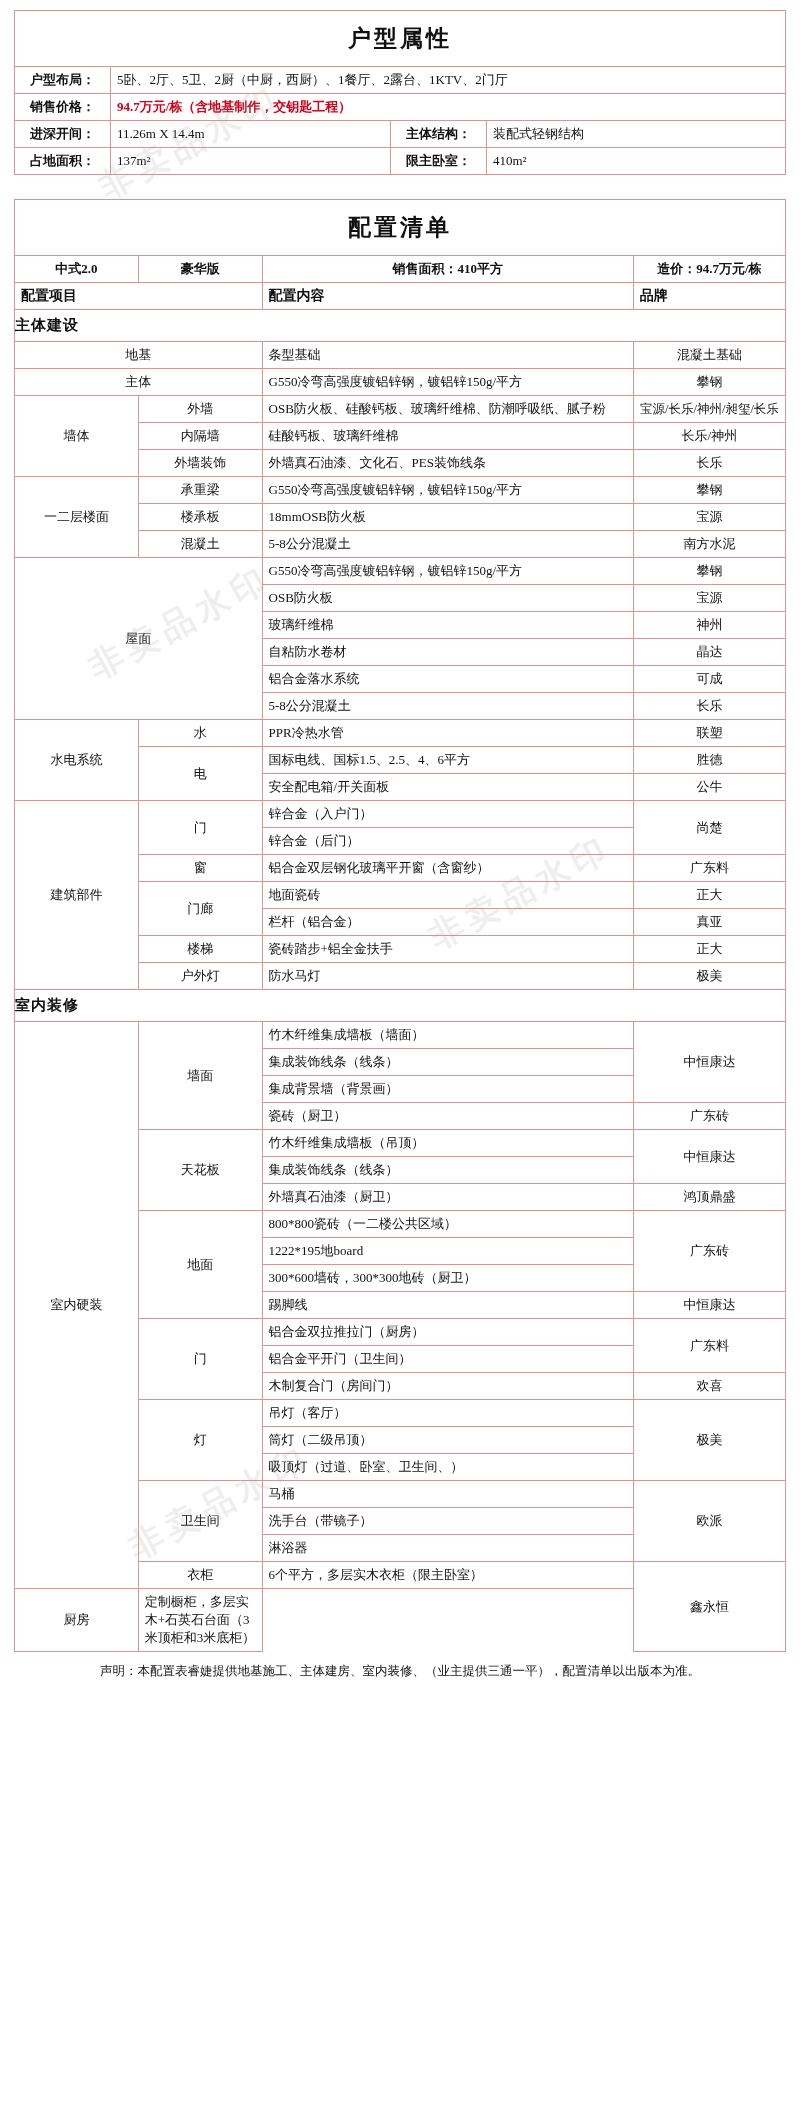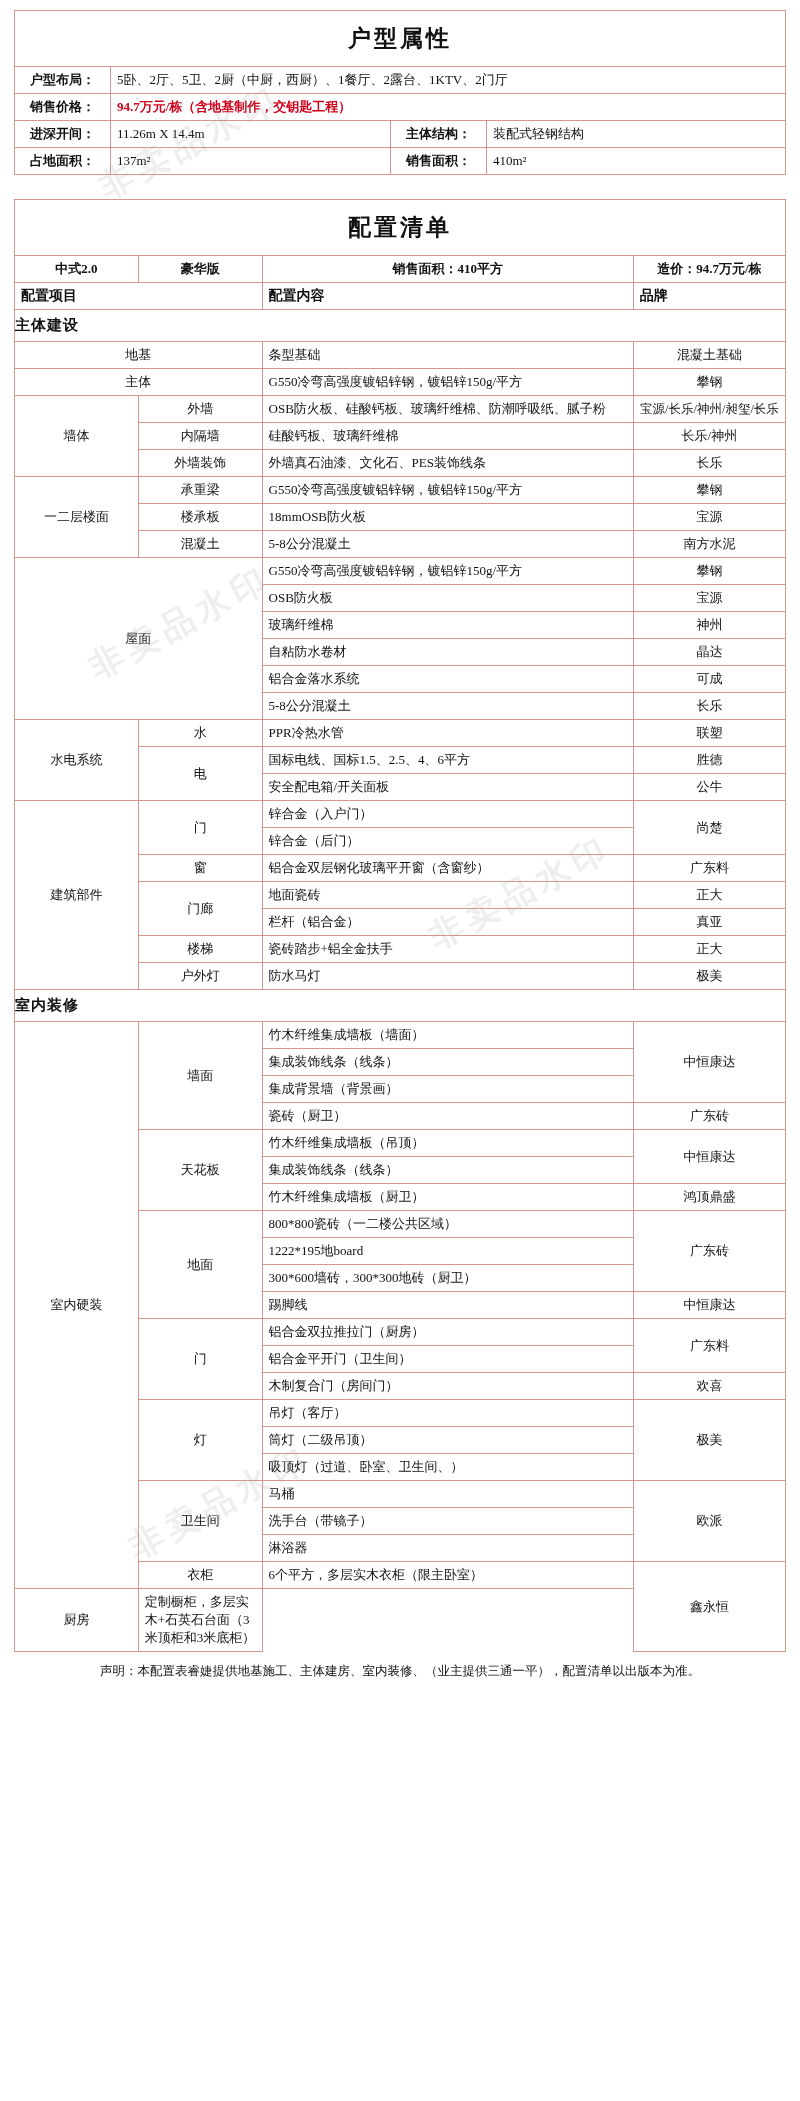--- a/index.html
+++ b/index.html
@@ -74,21 +74,21 @@
     </tr>
     <tr>
       <td class="c b">进深开间：</td>
       <td class="l">11.26m X 14.4m</td>
       <td class="c b">主体结构：</td>
       <td class="l">装配式轻钢结构</td>
     </tr>
     <tr>
       <td class="c b">占地面积：</td>
       <td class="l">137m²</td>
-      <td class="c b">销售面积：</td>
+      <td class="c b">限主卧室：</td>
       <td class="l">410m²</td>
     </tr>
   </tbody>
       </table>
   </div>
 
   <div class="gap"></div>
 
   <table>
     <colgroup>
@@ -264,21 +264,21 @@
 
     <tr>
       <td rowspan="3" class="c">天花板</td>
       <td class="l">竹木纤维集成墙板（吊顶）</td>
       <td rowspan="2" class="c">中恒康达</td>
     </tr>
     <tr>
       <td class="l">集成装饰线条（线条）</td>
     </tr>
     <tr>
-      <td class="l">竹木纤维集成墙板（厨卫）</td>
+      <td class="l">外墙真石油漆（厨卫）</td>
       <td class="c">鸿顶鼎盛</td>
     </tr>
 
     <tr>
       <td rowspan="4" class="c">地面</td>
       <td class="l">800*800瓷砖（一二楼公共区域）</td>
       <td rowspan="3" class="c">广东砖</td>
     </tr>
     <tr>
       <td class="l">1222*195地board</td>

